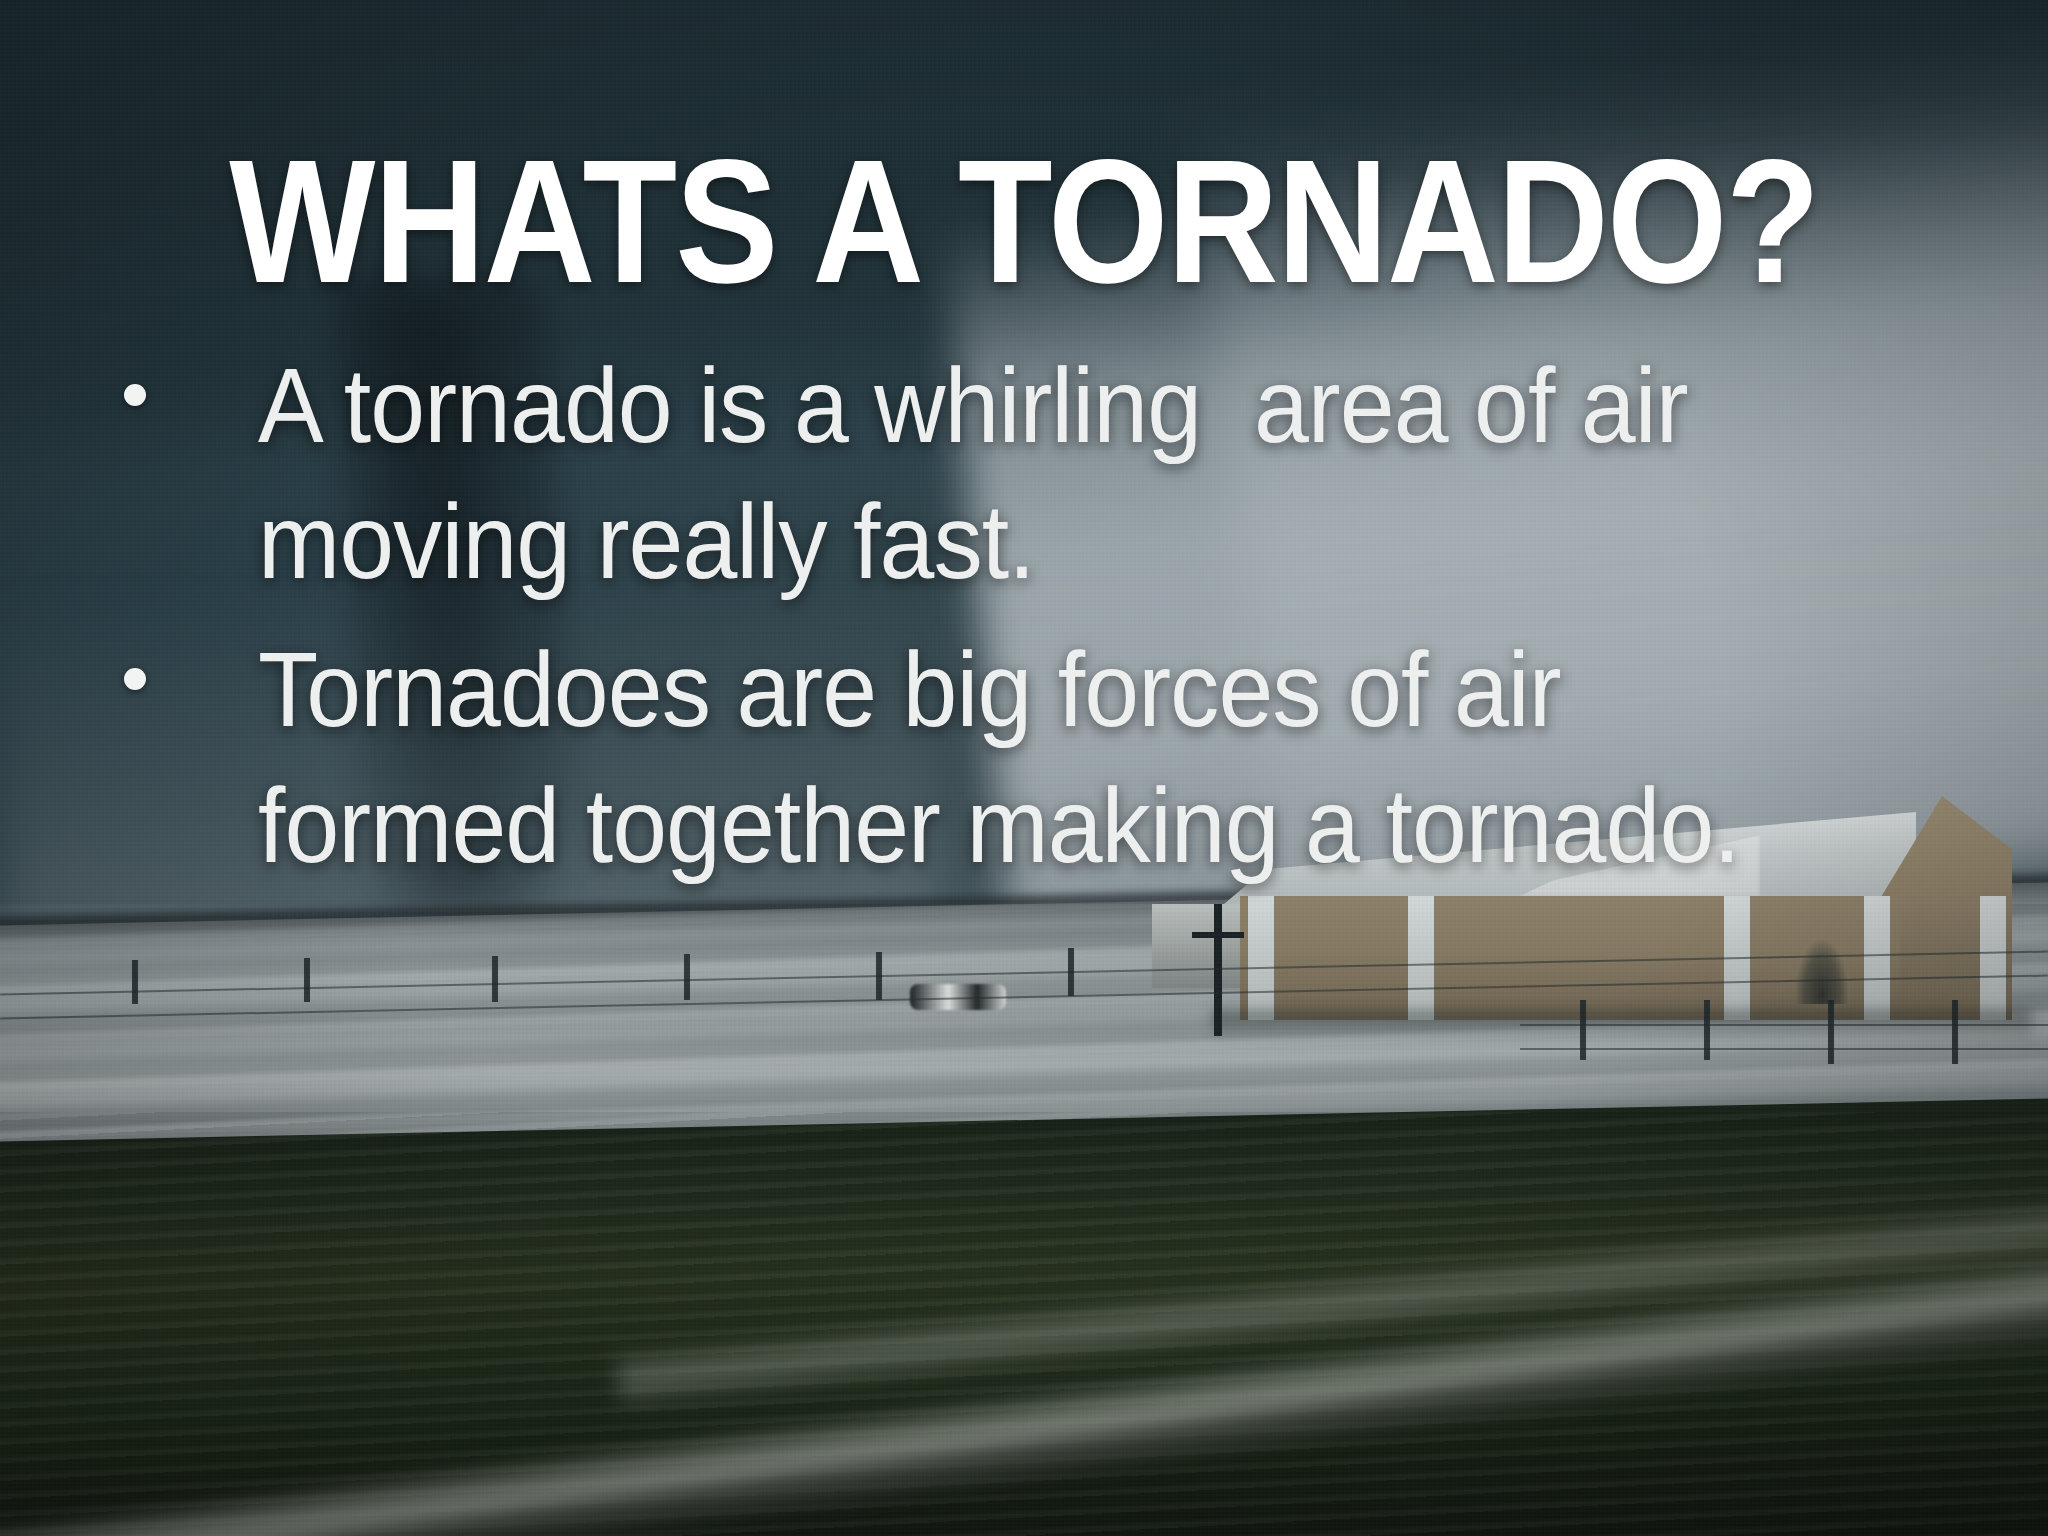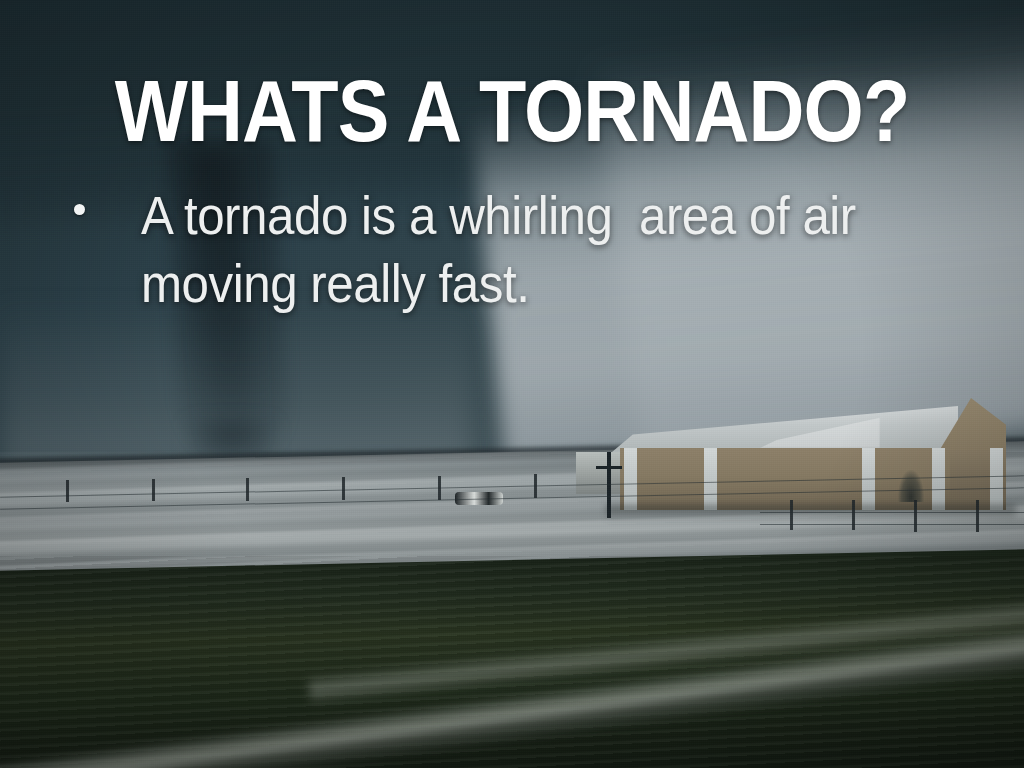--- a/index.html
+++ b/index.html
@@ -499,25 +499,29 @@
     <div class="road-edge-dark"></div>
 
     <div class="grain"></div>
     <div class="vignette"></div>
   </div>
 
   <div class="content">
 
     <h1 class="slide-title">WHATS A TORNADO?</h1>
 
-    <ul class="bullets" style="list-style:none;margin:16px;padding:0;">
+    <ul class="bullets" style="list-style:none;margin:4px;padding:0;">
 
       <li class="bullet-row">
         <span class="bullet-dot"></span>
         <span class="bullet-text">A tornado is a whirling  area of air moving really fast.</span>
       </li>
 
+      <li class="bullet-row">
+        <span class="bullet-dot"></span>
+        <span class="bullet-text">Tornadoes are big forces of air formed together making a tornado.</span>
+      </li>
 
 
     </ul>
   </div>
 
 </div>
 
 </body></html>

